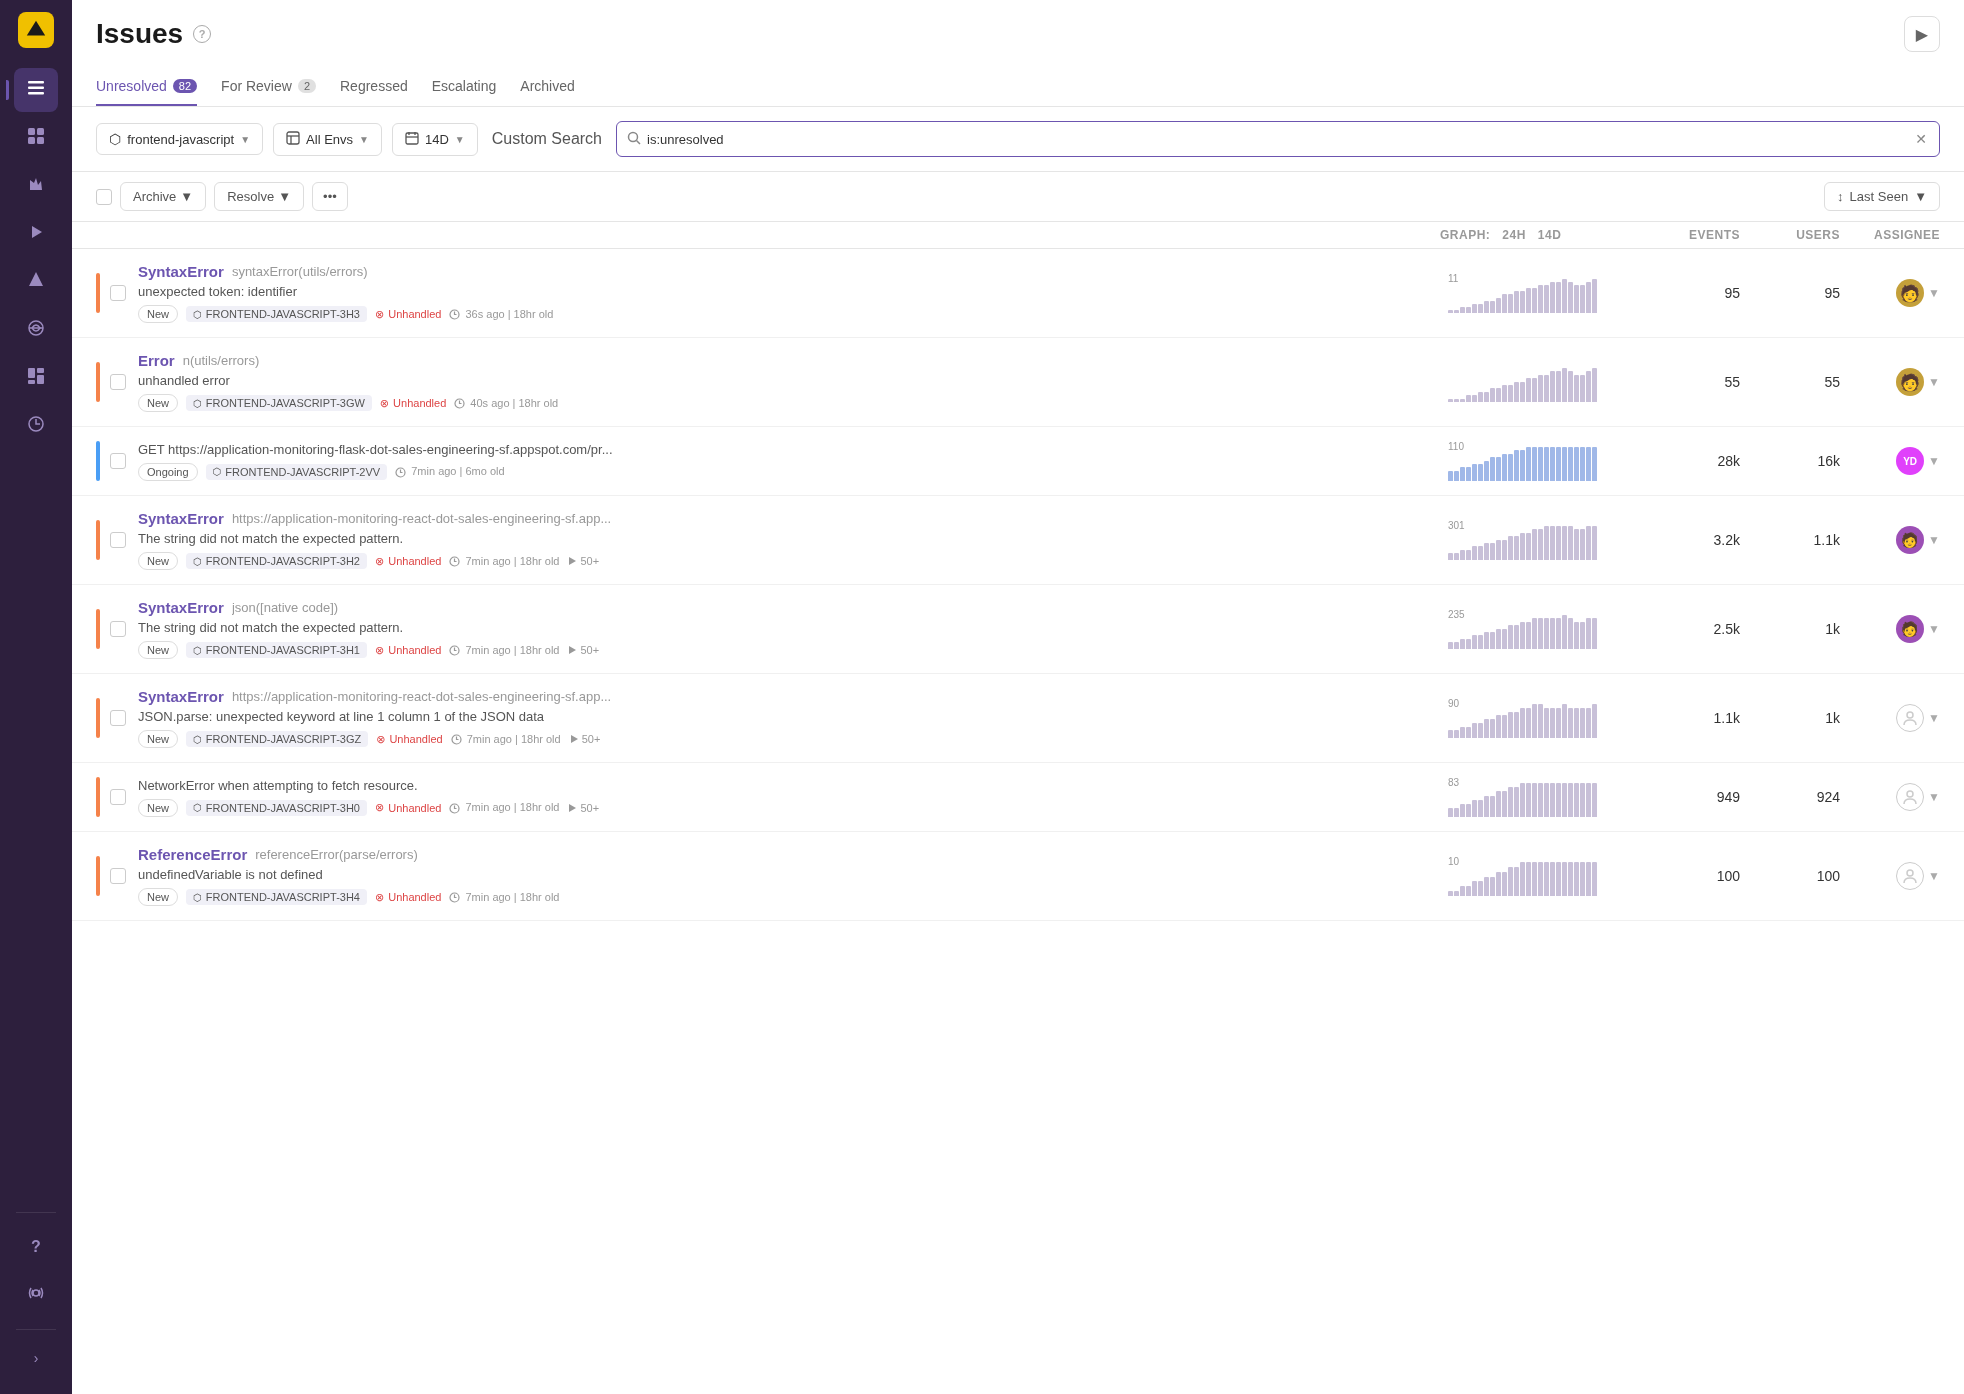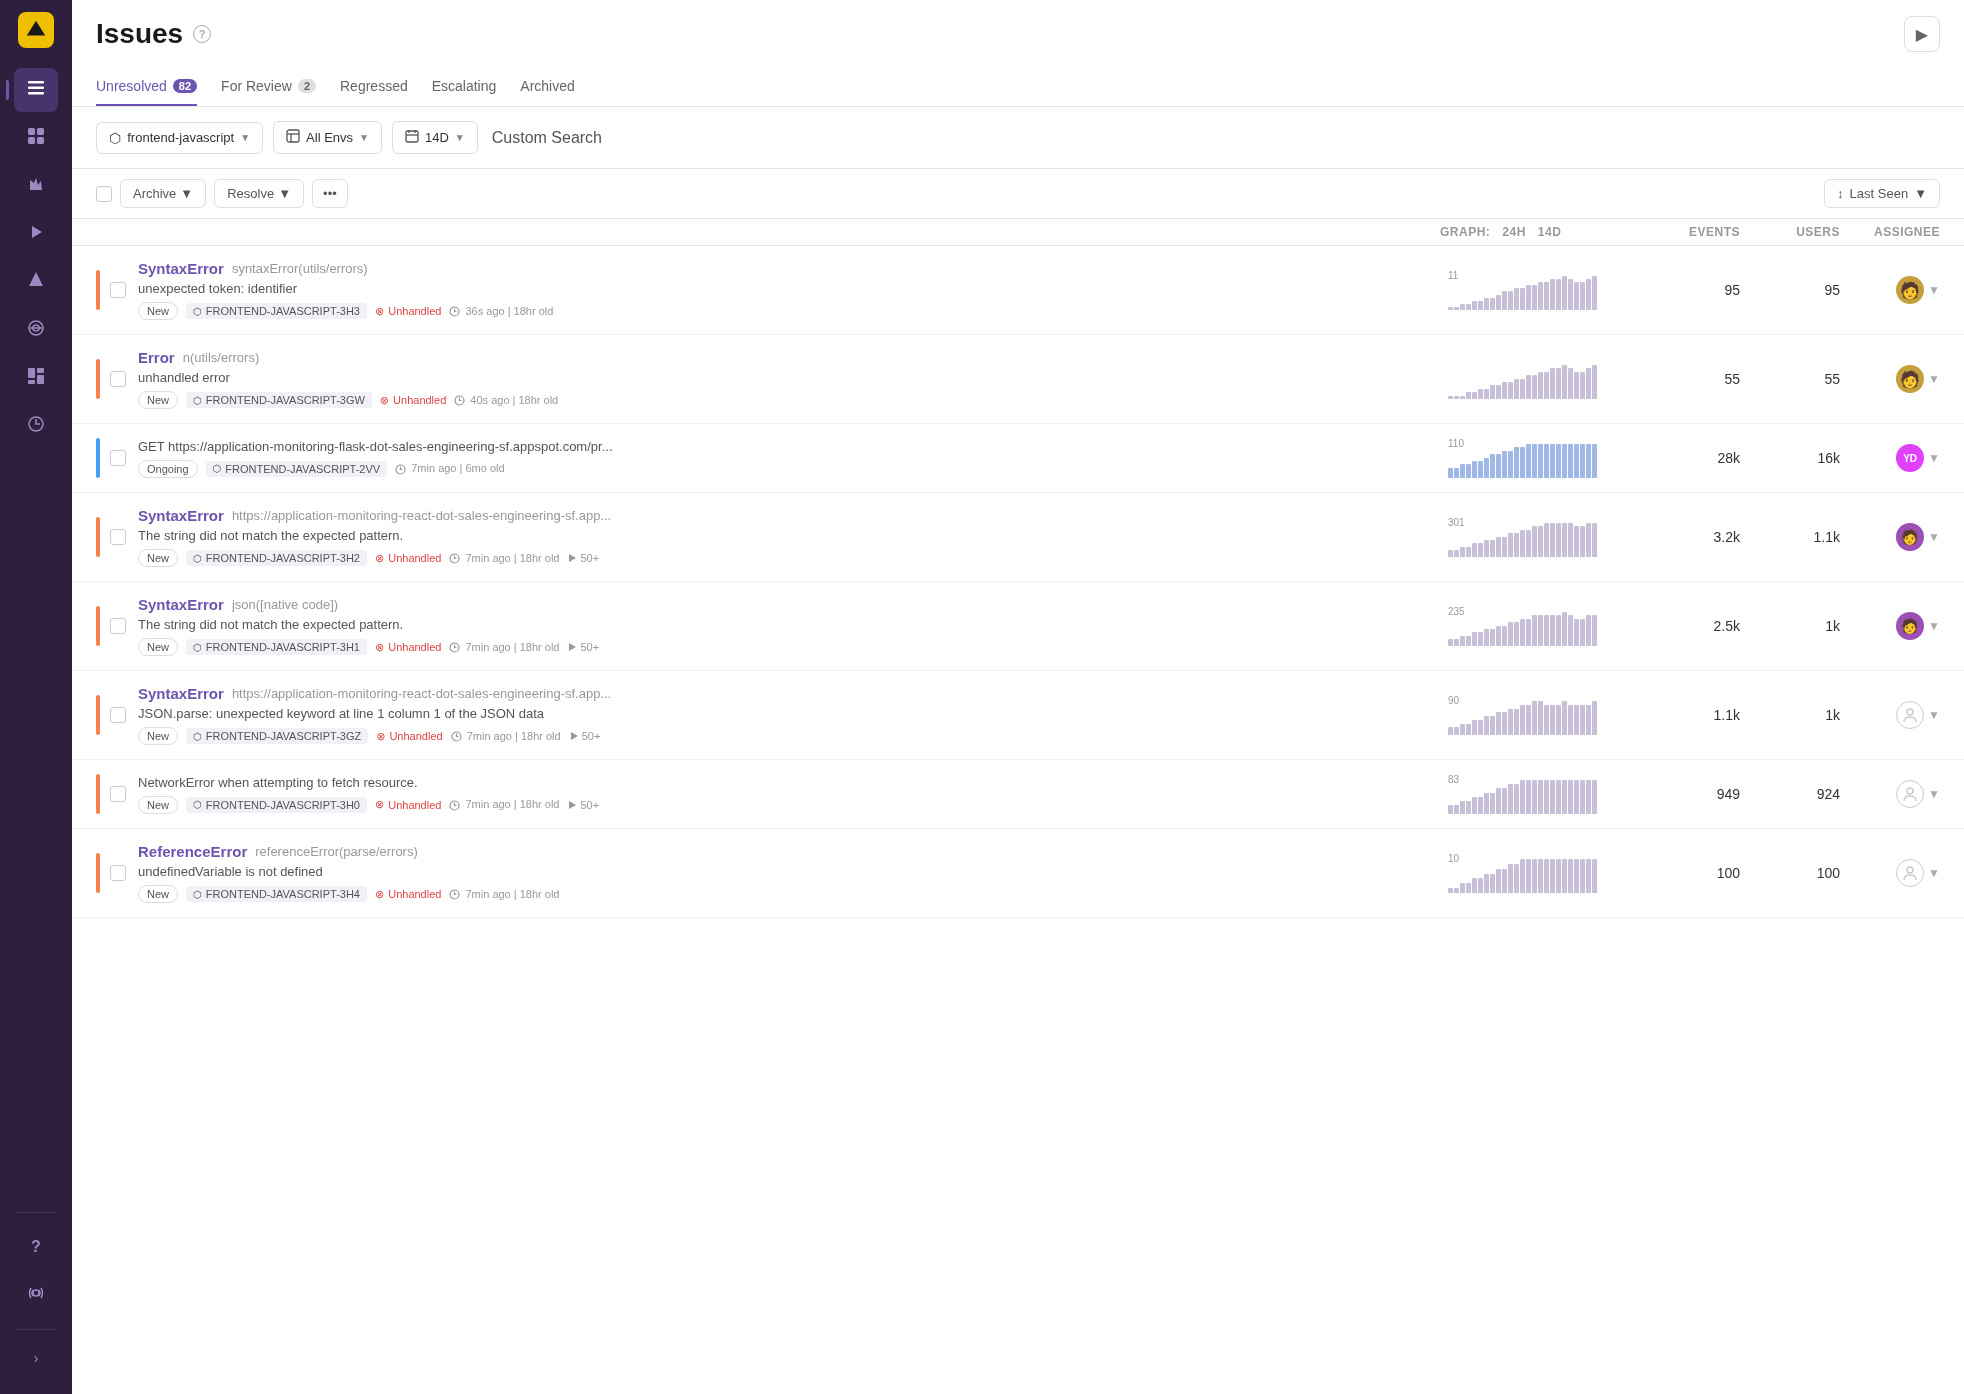--- a/index.html
+++ b/index.html
@@ -94,21 +94,21 @@
       cursor: pointer;
       color: #666;
       border-bottom: 2px solid transparent;
       display: flex; align-items: center; gap: 6px;
       white-space: nowrap;
     }
     .tab.active { color: #6c55b0; border-bottom: 2px solid #6c55b0; font-weight: 500; }
     .tab-badge {
       background: #6c55b0; color: #fff;
       border-radius: 10px; font-size: 11px;
-      padding: 1px 6px; font-weight: 700;
+      padding: 1px 6px; font-weight: 400;
     }
     .tab-badge.gray { background: #e0e0e0; color: #666; }
 
     
     .filters-bar {
       padding: 14px 24px;
       display: flex; align-items: center; gap: 10px;
       background: #fff;
       border-bottom: 1px solid #e5e5e5;
     }
@@ -437,20 +437,30 @@
           <rect x="1" y="2" width="12" height="11" rx="1.5"></rect>
           <line x1="4" y1="1" x2="4" y2="4"></line>
           <line x1="10" y1="1" x2="10" y2="4"></line>
           <line x1="1" y1="6" x2="13" y2="6"></line>
         </svg>
       </span>
       <span>14D</span>
       <span class="chevron">▼</span>
     </div>
     <span class="custom-search-label">Custom Search</span>
+    <div class="search-bar">
+      <span class="search-icon">
+        <svg width="14" height="14" viewBox="0 0 14 14" fill="none" stroke="#888" stroke-width="1.5">
+          <circle cx="6" cy="6" r="4.5"></circle>
+          <line x1="9.5" y1="9.5" x2="13" y2="13"></line>
+        </svg>
+      </span>
+      <input class="search-input" type="text" value="is:unresolved" style="">
+      <span class="search-clear">✕</span>
+    </div>
   </div>
 
   <div class="actions-bar">
     <div class="checkbox-master"></div>
     <button class="action-btn">
       <span>Archive</span>
       <span>▼</span>
     </button>
     <button class="action-btn">
       <span>Resolve</span>

